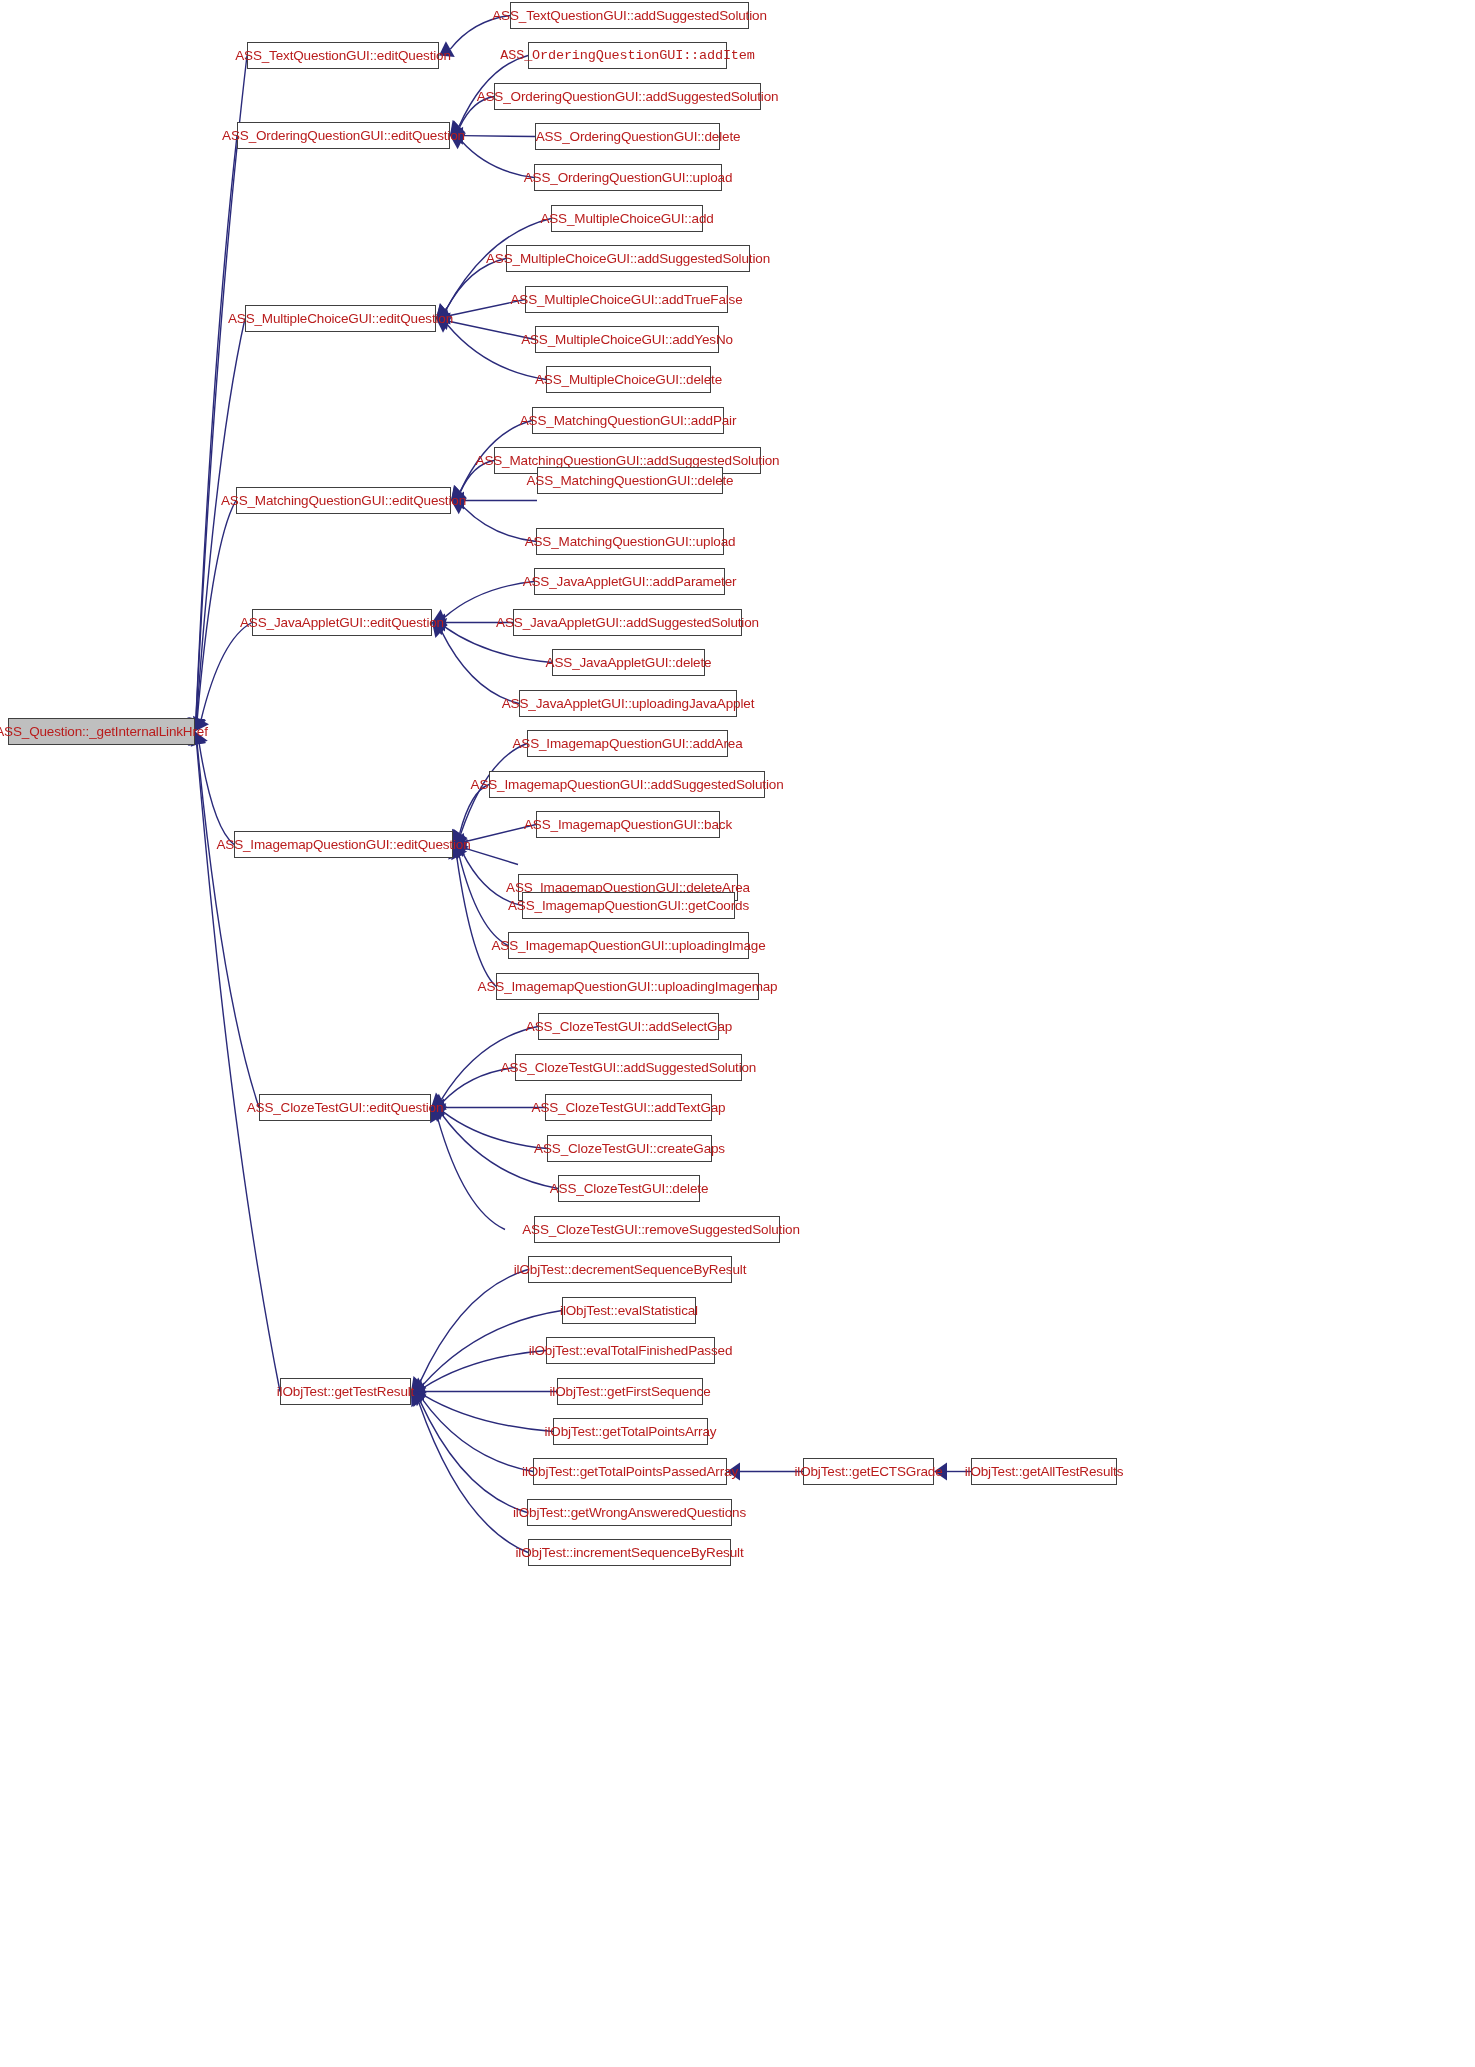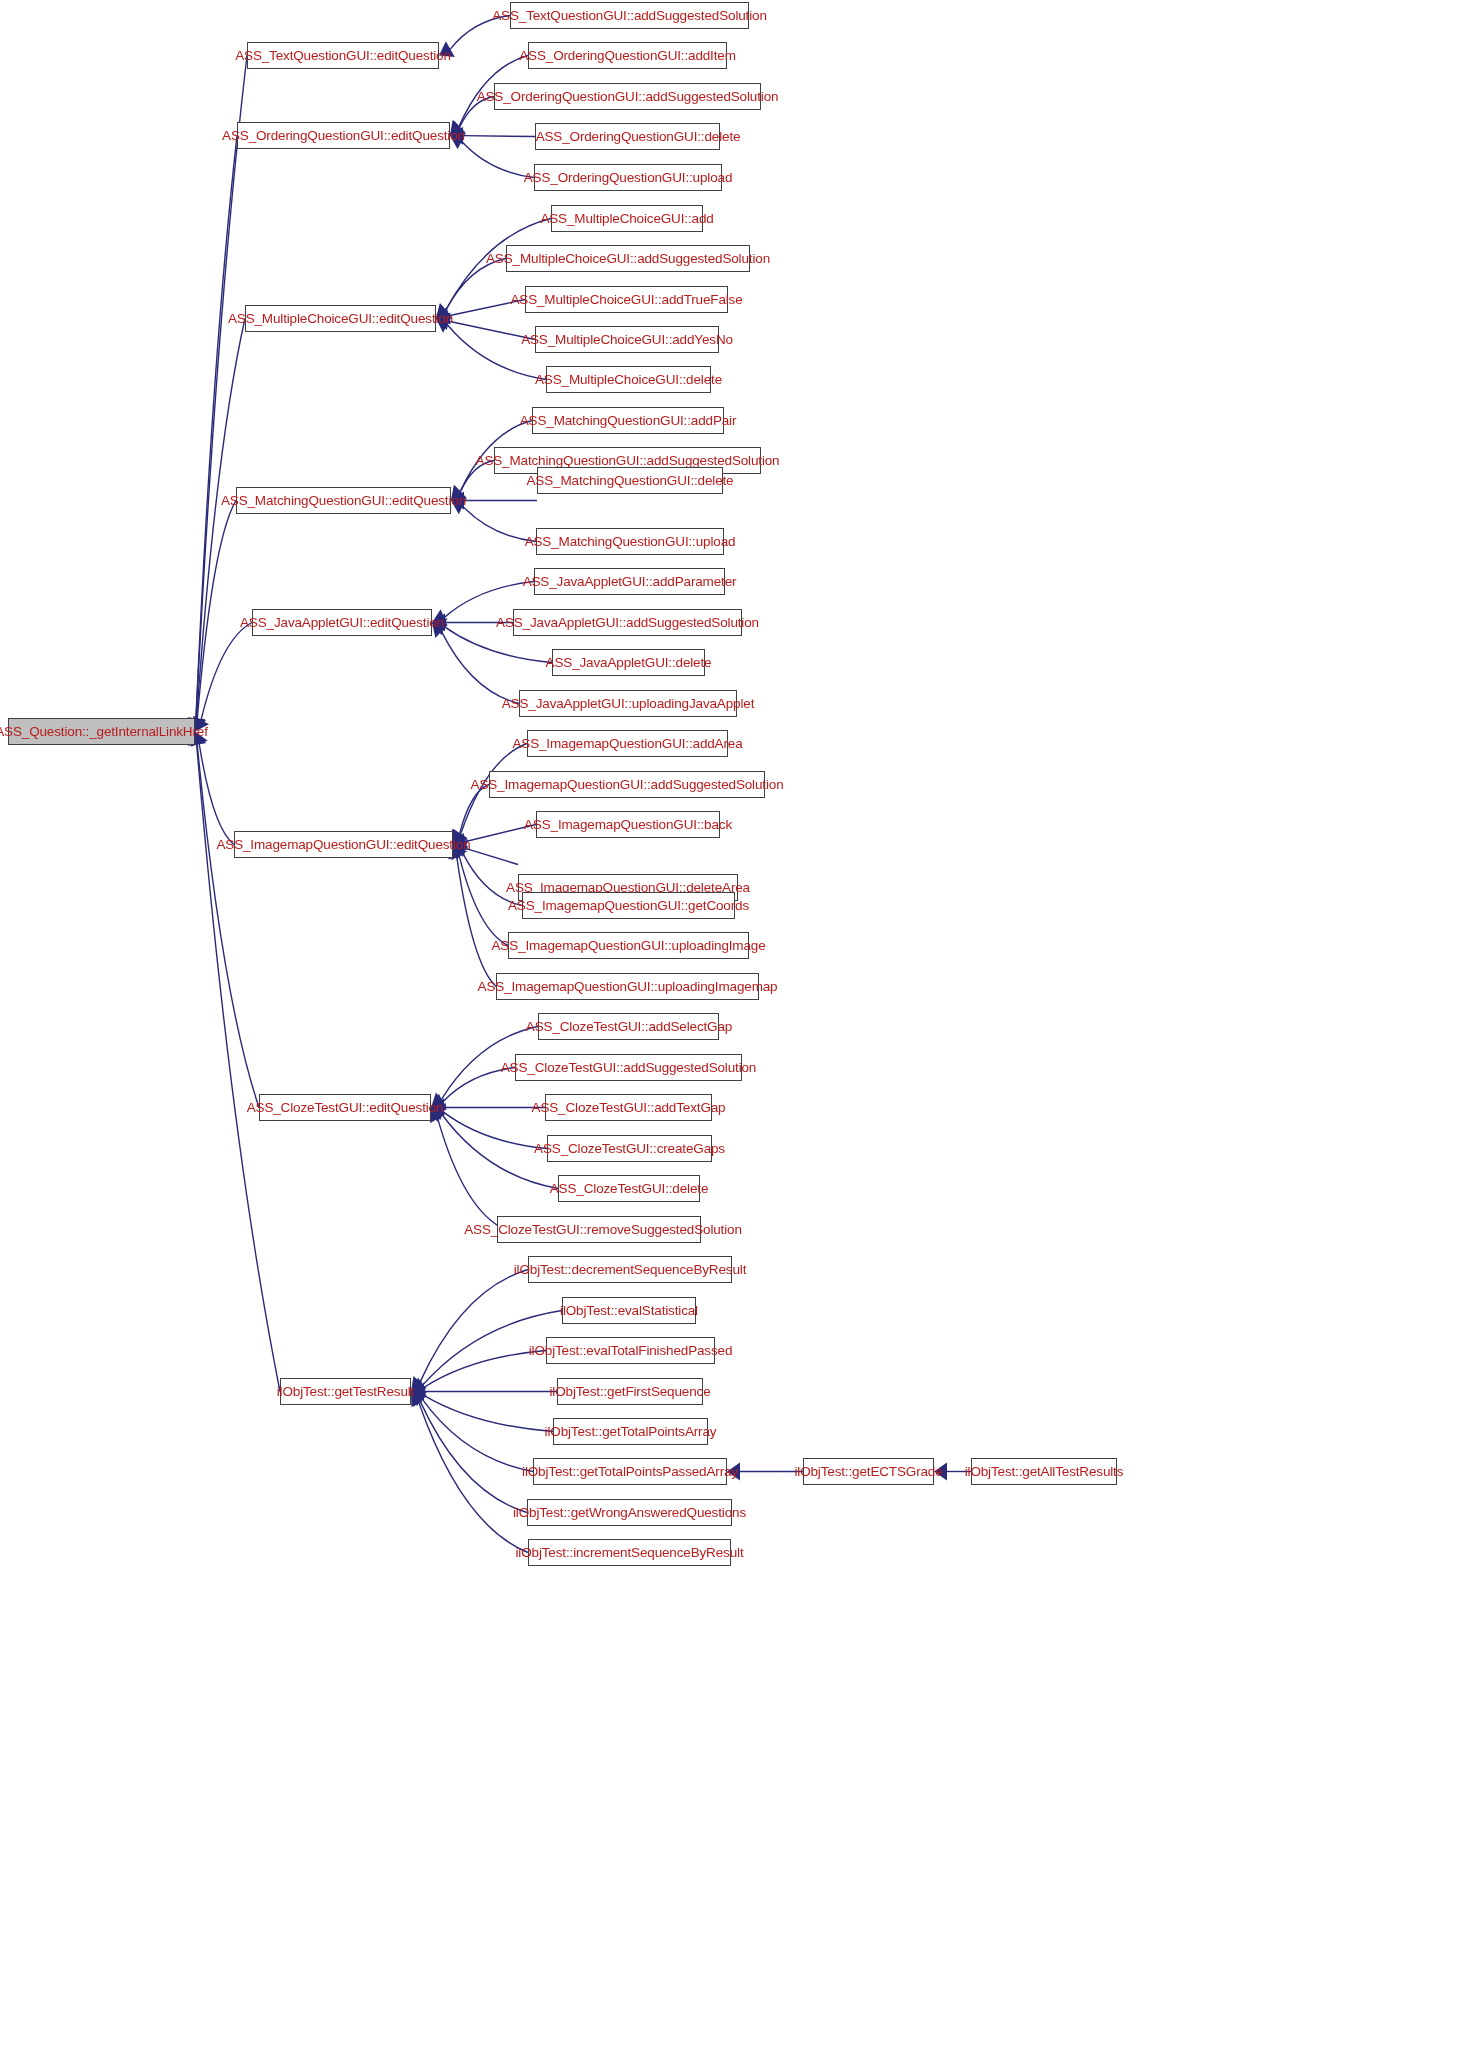--- a/index.html
+++ b/index.html
@@ -161,21 +161,21 @@
       </div>
       <div class="node thick" style="left: 247px; top: 42px; width: 192px;">
         <span class="node-label">ASS_TextQuestionGUI::editQuestion</span>
       </div>
       <div class="node thick" style="left: 510px; top: 2px; width: 239px;">
         <span class="node-label">ASS_TextQuestionGUI::addSuggestedSolution</span>
       </div>
       <div class="node thick" style="left: 237px; top: 122px; width: 213px;">
         <span class="node-label">ASS_OrderingQuestionGUI::editQuestion</span>
       </div>
-      <div class="node thick" style="left: 528px; top: 42px; width: 199px;">
+      <div class="node thick" style="left: 528px; top: 42px; width: 199px; font-family: Liberation Mono, monospace;">
         <span class="node-label">ASS_OrderingQuestionGUI::addItem</span>
       </div>
       <div class="node thick" style="left: 494px; top: 83px; width: 267px;">
         <span class="node-label">ASS_OrderingQuestionGUI::addSuggestedSolution</span>
       </div>
       <div class="node thick" style="left: 535px; top: 123px; width: 185px; padding-left: 28px;">
         <span class="node-label">ASS_OrderingQuestionGUI::delete</span>
       </div>
       <div class="node thick" style="left: 534px; top: 164px; width: 188px;">
         <span class="node-label">ASS_OrderingQuestionGUI::upload</span>
@@ -263,21 +263,21 @@
       </div>
       <div class="node thick" style="left: 545px; top: 1094px; width: 167px;">
         <span class="node-label">ASS_ClozeTestGUI::addTextGap</span>
       </div>
       <div class="node thick" style="left: 547px; top: 1135px; width: 165px;">
         <span class="node-label">ASS_ClozeTestGUI::createGaps</span>
       </div>
       <div class="node thick" style="left: 558px; top: 1175px; width: 142px;">
         <span class="node-label">ASS_ClozeTestGUI::delete</span>
       </div>
-      <div class="node thick" style="left: 497px; top: 1216px; width: 204px; padding-left: 15px;">
+      <div class="node thick" style="left: 534px; top: 1216px; width: 246px; padding-left: 15px;">
         <span class="node-label">ASS_ClozeTestGUI::removeSuggestedSolution</span>
       </div>
       <div class="node thick" style="left: 280px; top: 1378px; width: 131px;">
         <span class="node-label">ilObjTest::getTestResult</span>
       </div>
       <div class="node thick" style="left: 528px; top: 1256px; width: 204px;">
         <span class="node-label">ilObjTest::decrementSequenceByResult</span>
       </div>
       <div class="node thick" style="left: 562px; top: 1297px; width: 134px;">
         <span class="node-label">ilObjTest::evalStatistical</span>

